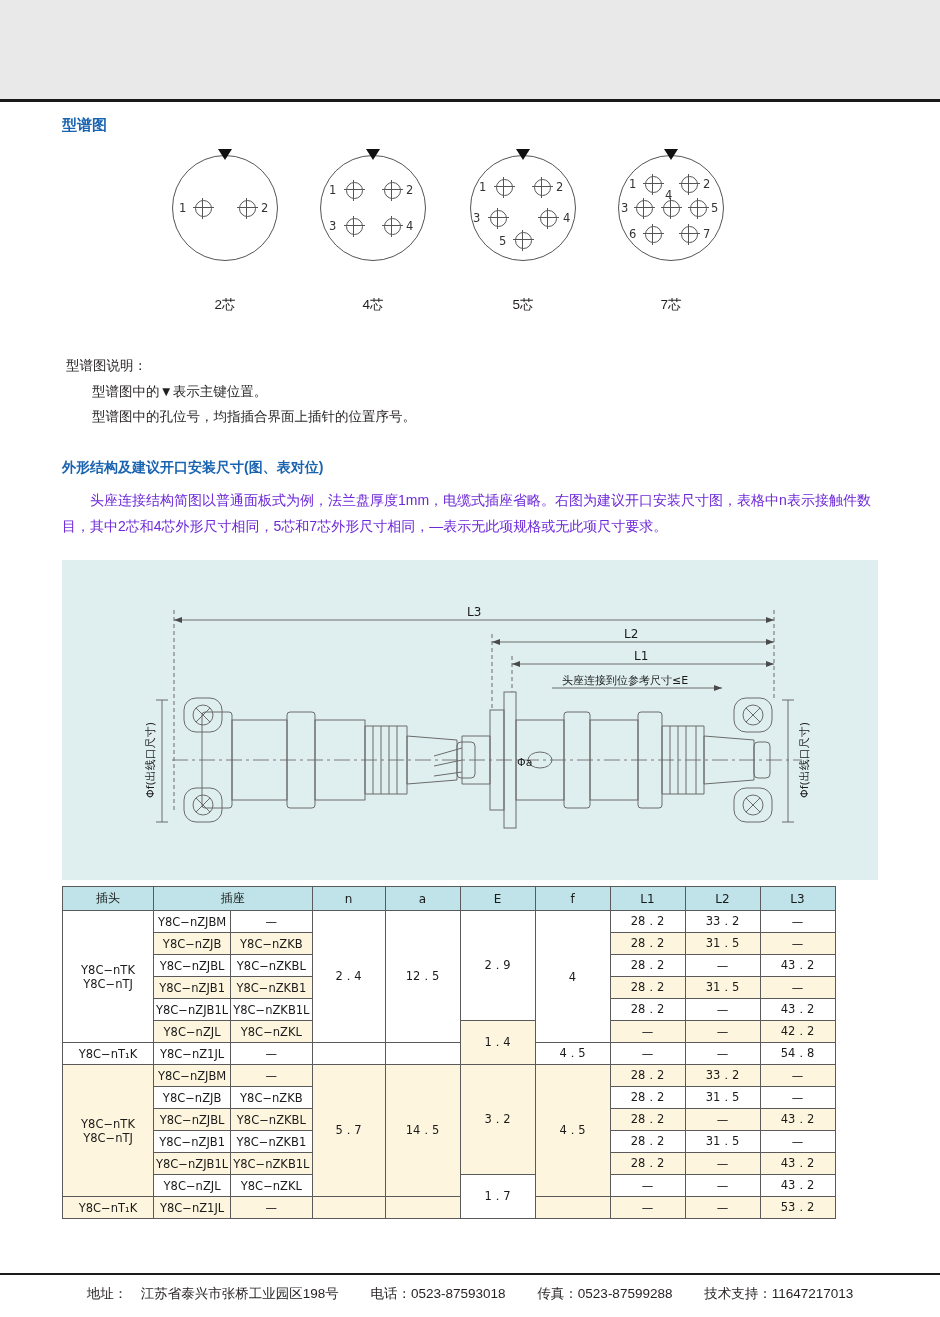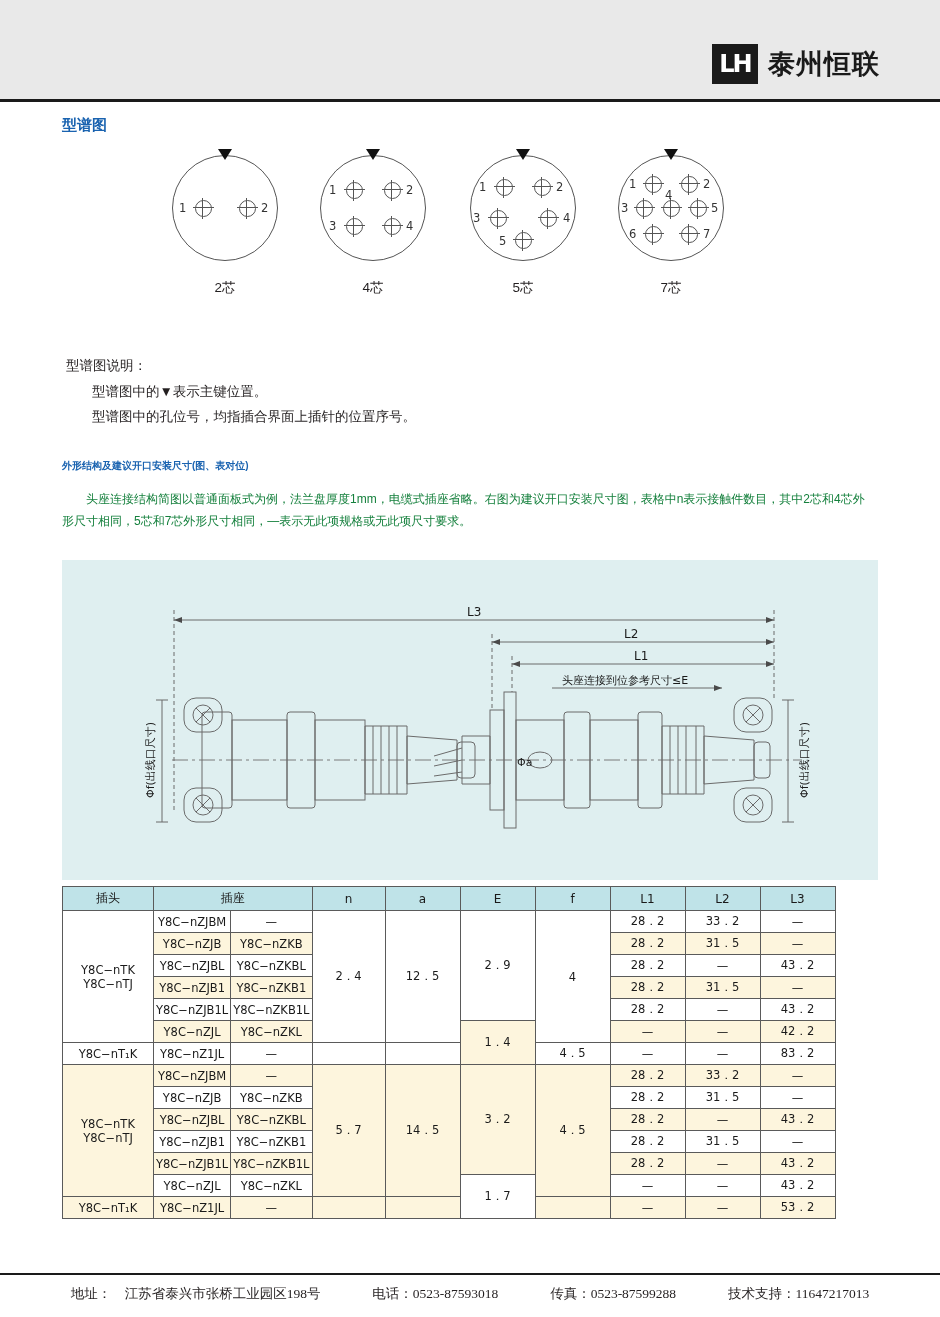--- a/index.html
+++ b/index.html
@@ -25,30 +25,30 @@
     display:flex;align-items:center;justify-content:center;
     font-weight:bold;font-size:24px;font-family:"DejaVu Sans",sans-serif;
     letter-spacing:-2px;
   }
   .brandname{font-size:27px;font-weight:bold;color:#1a1a1a;letter-spacing:1px;}
 
   .sect-title{
     position:absolute;color:#1a63b0;font-weight:bold;font-size:15px;text-align:center;
   }
   #t1{left:62px;top:116px;}
-  #t2{left:62px;top:459px;font-size:10px;}
+  #t2{left:62px;top:459px;font-size:14px;}
 
   .note{position:absolute;font-size:13.5px;color:#231f20;line-height:1.85;}
   #n1{left:66px;top:354px;}
   #n2{left:92px;top:380px;}
   #n3{left:92px;top:405px;}
 
   .para{
     position:absolute;left:62px;top:488px;width:810px;
-    font-size:12px;line-height:1.85;text-indent:2em;color:#15803d;
+    font-size:14px;line-height:1.85;text-indent:2em;color:#6d28d9;
   }
 
   
   .diagrams{position:absolute;left:150px;top:155px;width:660px;height:180px;}
   .dg{position:absolute;width:150px;}
   .dg .circ{
     position:relative;width:104px;height:104px;border:1.3px solid #555;border-radius:50%;
     margin:0 auto;
   }
   .dg .key{
@@ -60,21 +60,21 @@
     position:absolute;width:15px;height:15px;border:1.1px solid #555;border-radius:50%;
     background:#fff;
   }
   .pin:before,.pin:after{
     content:"";position:absolute;background:#555;
   }
   .pin:before{left:-3px;top:6.4px;width:21px;height:1px;}
   .pin:after{top:-3px;left:6.4px;height:21px;width:1px;}
   .pnum{position:absolute;font-size:11.5px;color:#333;font-family:"DejaVu Sans",sans-serif;}
   .dg .cap{
-    text-align:center;margin-top:18px;font-size:13.5px;color:#231f20;
+    text-align:center;margin-top:35px;font-size:13.5px;color:#231f20;
   }
 
   
   .drawing{
     position:absolute;left:62px;top:560px;width:816px;height:320px;
     background:#dfeff0;
   }
   .dwg-svg{position:absolute;left:0;top:0;}
 
   
@@ -96,30 +96,26 @@
   .w9{width:72px;}
   .lbl-left{text-align:center;}
 
   .footer{
     position:absolute;left:0;bottom:42px;width:940px;border-top:2px solid #1a1a1a;
   }
   .footline{
     position:absolute;left:0;bottom:14px;width:940px;text-align:center;
     font-size:13.5px;color:#231f20;
   }
-  .footline span{margin:0 24px;font-family:Liberation Serif, serif;}
+  .footline span{margin:0 14px;}
 </style>
 </head>
 <body>
 
 <div class="header">
-  <div class="brandbox">
-    <div class="brandmark">LH</div>
-    <div class="brandname">泰州恒联</div>
-  </div>
 </div>
 
 <div class="sect-title" id="t1">型谱图</div>
 
 <div class="diagrams">
 
   <div class="dg" style="left:0px;top:0px;">
     <div class="circ">
       <div class="key"></div>
       <div class="pin" style="left:22px;top:44px;"></div>
@@ -355,21 +351,21 @@
     </tr>
     <tr>
       <td class="lbl-left">Y8C−nT₁K</td>
       <td>Y8C−nZ1JL</td>
       <td>—</td>
       <td></td>
       <td></td>
       <td>4．5</td>
       <td>—</td>
       <td>—</td>
-      <td>83．2</td>
+      <td>54．8</td>
     </tr>
 
     <tr class="alt">
       <td rowspan="6" class="lbl-left">
         <div>Y8C−nTK</div>
         <div>Y8C−nTJ</div>
       </td>
       <td>Y8C−nZJBM</td>
       <td>—</td>
       <td rowspan="6">5．7</td>

